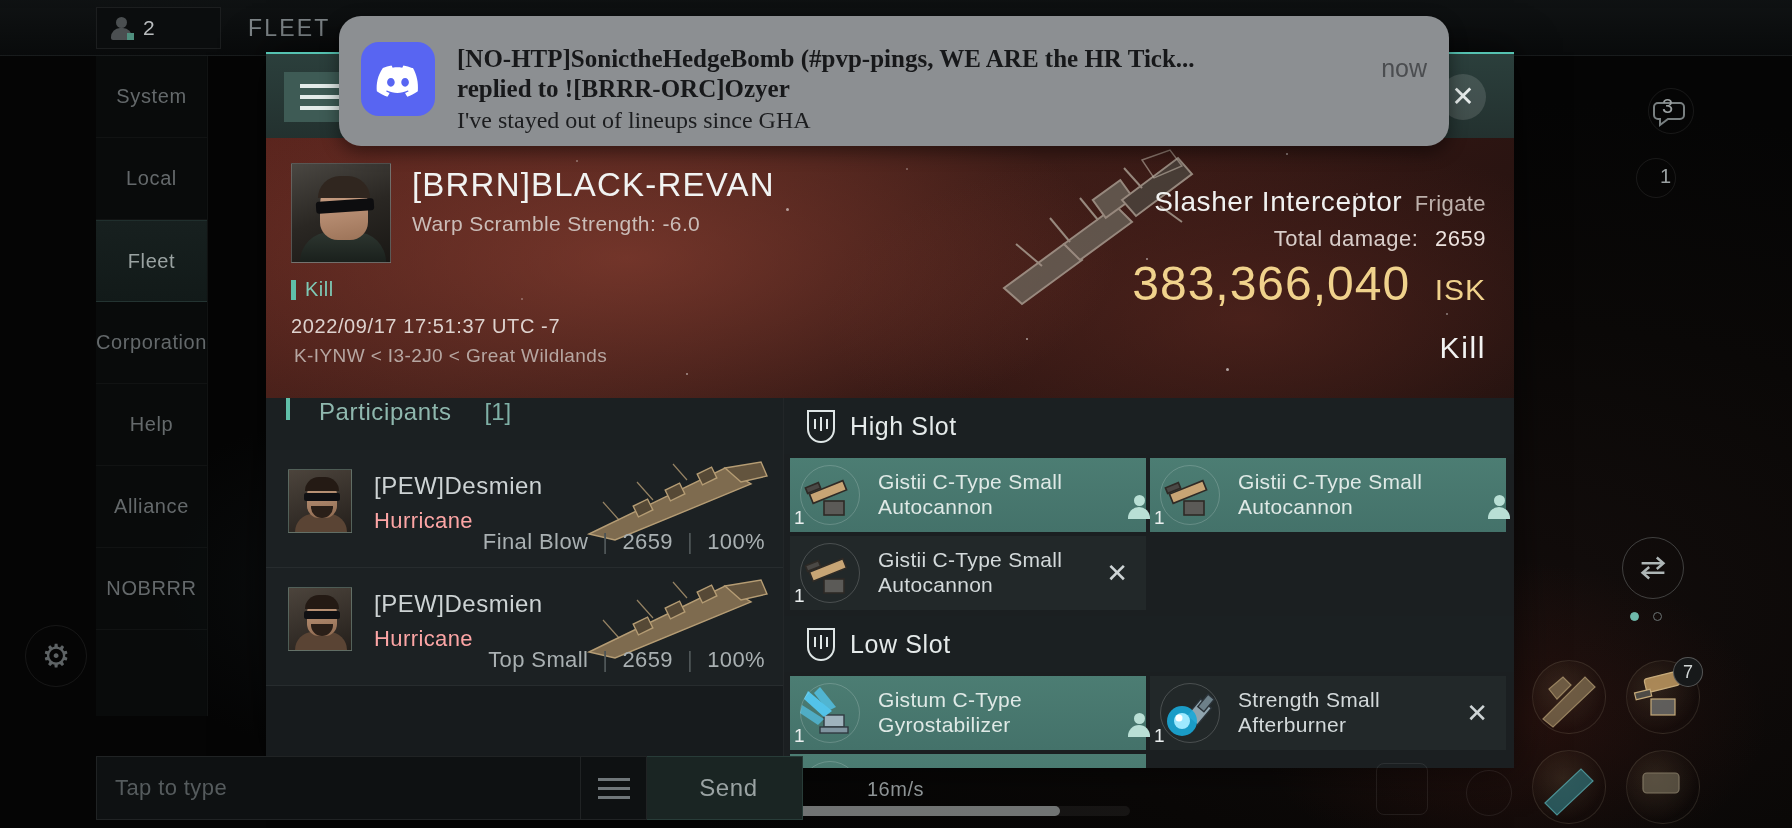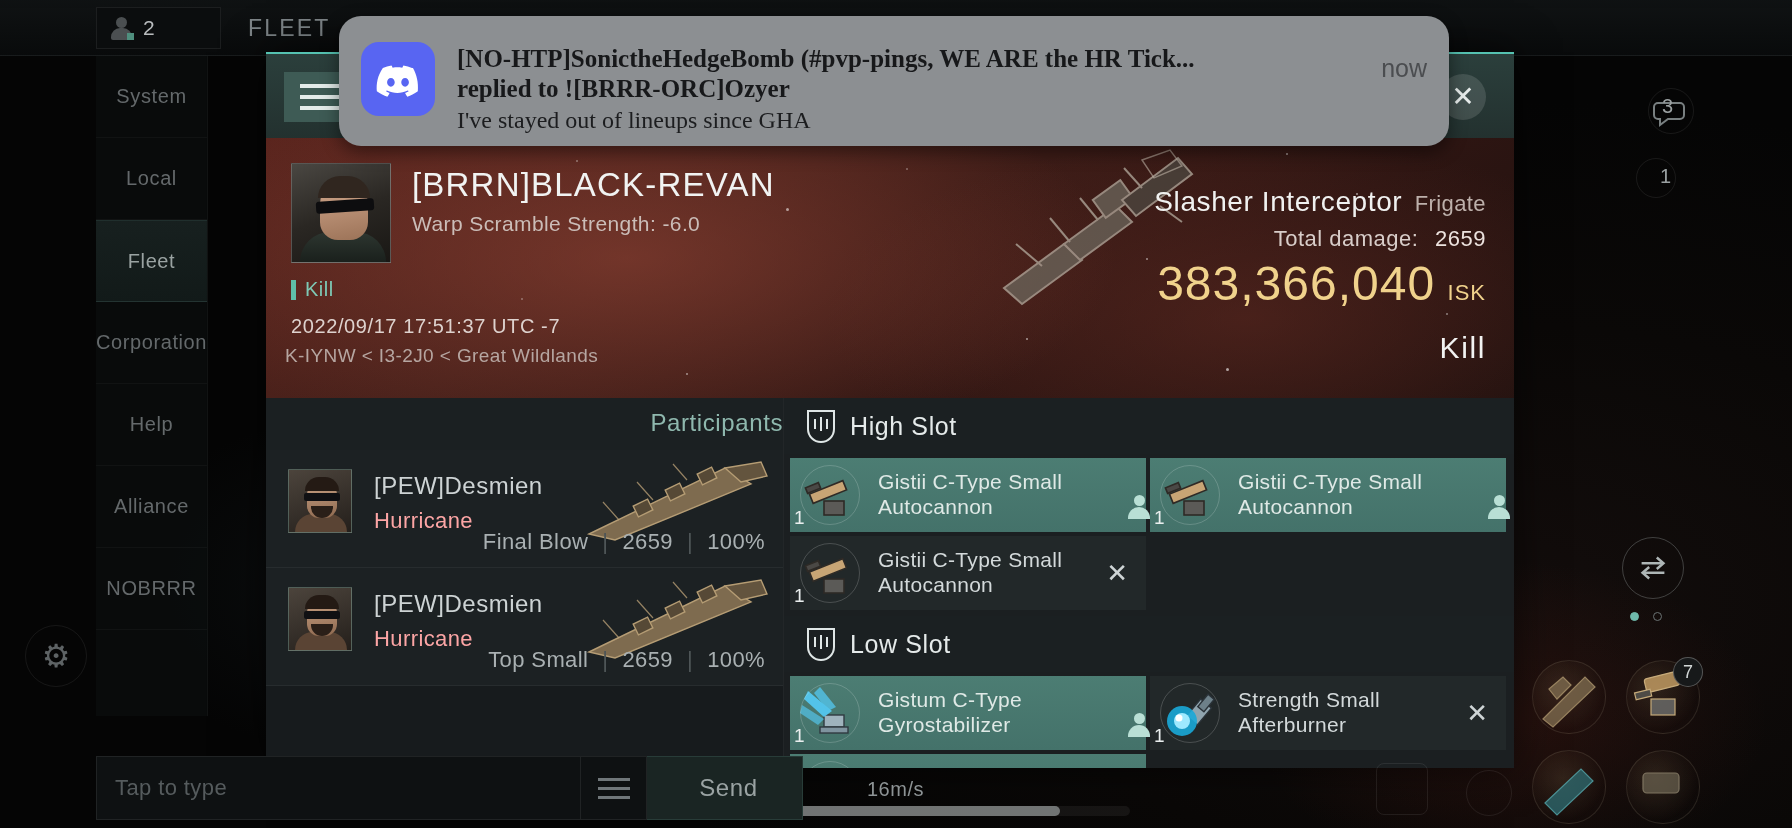--- a/index.html
+++ b/index.html
@@ -159,54 +159,54 @@
     position: absolute; left: 25px; top: 140px;
     display: flex; align-items: center; gap: 9px;
   }
   .kill-badge .bar { width: 5px; height: 20px; background: #5fbfa8; }
   .kill-badge .txt { color: #7ec9b5; font-size: 20px; letter-spacing: .5px; }
   .kill-time {
     position: absolute; left: 25px; top: 177px;
     color: #ded2ce; font-size: 20px; letter-spacing: .6px;
   }
   .kill-loc {
-    position: absolute; left: 19px; top: 207px;
+    position: absolute; left: 28px; top: 207px;
     color: #b6a6a1; font-size: 19px; letter-spacing: .4px;
   }
   .ship-line {
     position: absolute; right: 28px; top: 48px; text-align: right;
     white-space: nowrap;
   }
   .ship-name { color: #f0f1f0; font-size: 28px; letter-spacing: .6px; }
   .ship-class { color: #bdb0ab; font-size: 22px; letter-spacing: .4px; margin-left: 8px; }
   .dmg-line {
     position: absolute; right: 28px; top: 88px; text-align: right;
     color: #d8cdc9; font-size: 22px; letter-spacing: .5px; white-space: nowrap;
   }
   .dmg-line .val { color: #ece2de; margin-left: 10px; }
   .isk-line {
     position: absolute; right: 28px; top: 118px; text-align: right; white-space: nowrap;
   }
   .isk-val { color: #f0d28c; font-size: 48px; letter-spacing: 1px; }
-  .isk-unit { color: #f0d28c; font-size: 22px; letter-spacing: 1px; margin-left: 8px; }
+  .isk-unit { color: #f0d28c; font-size: 30px; letter-spacing: 1px; margin-left: 20px; }
   .kill-word {
     position: absolute; right: 28px; top: 193px;
     color: #f2f3f2; font-size: 30px; letter-spacing: 1.6px;
   }
   
   .wreck { position: absolute; left: 680px; top: 10px; width: 260px; height: 160px; opacity: .85; }
 
   
   .body-cols { position: absolute; left: 0; top: 346px; width: 100%; height: 370px; display: flex; }
   .col-left { width: 518px; background: #171b1d; border-right: 1px solid rgba(255,255,255,.05); }
   .col-right { flex: 1; background: #1b1f21; position: relative; }
 
   .section-head {
-    height: 52px; display: flex; align-items: flex-end; padding-left: 20px;
-    background: #1b2022; gap: 11px; flex-direction: column;
+    height: 52px; display: flex; align-items: flex-start; padding-left: 20px;
+    background: #1b2022; gap: 29px;
   }
   .section-head .accent { width: 4px; height: 22px; background: #5fbfa8; }
   .section-head .label { color: #8fb8ae; font-size: 24px; letter-spacing: .6px; }
   .section-head .count { color: #7fb0a6; font-size: 24px; margin-left: 4px; }
 
   .participant {
     position: relative; height: 118px;
     border-bottom: 1px solid rgba(255,255,255,.05);
     background: #1c2123; overflow: hidden;
   }

